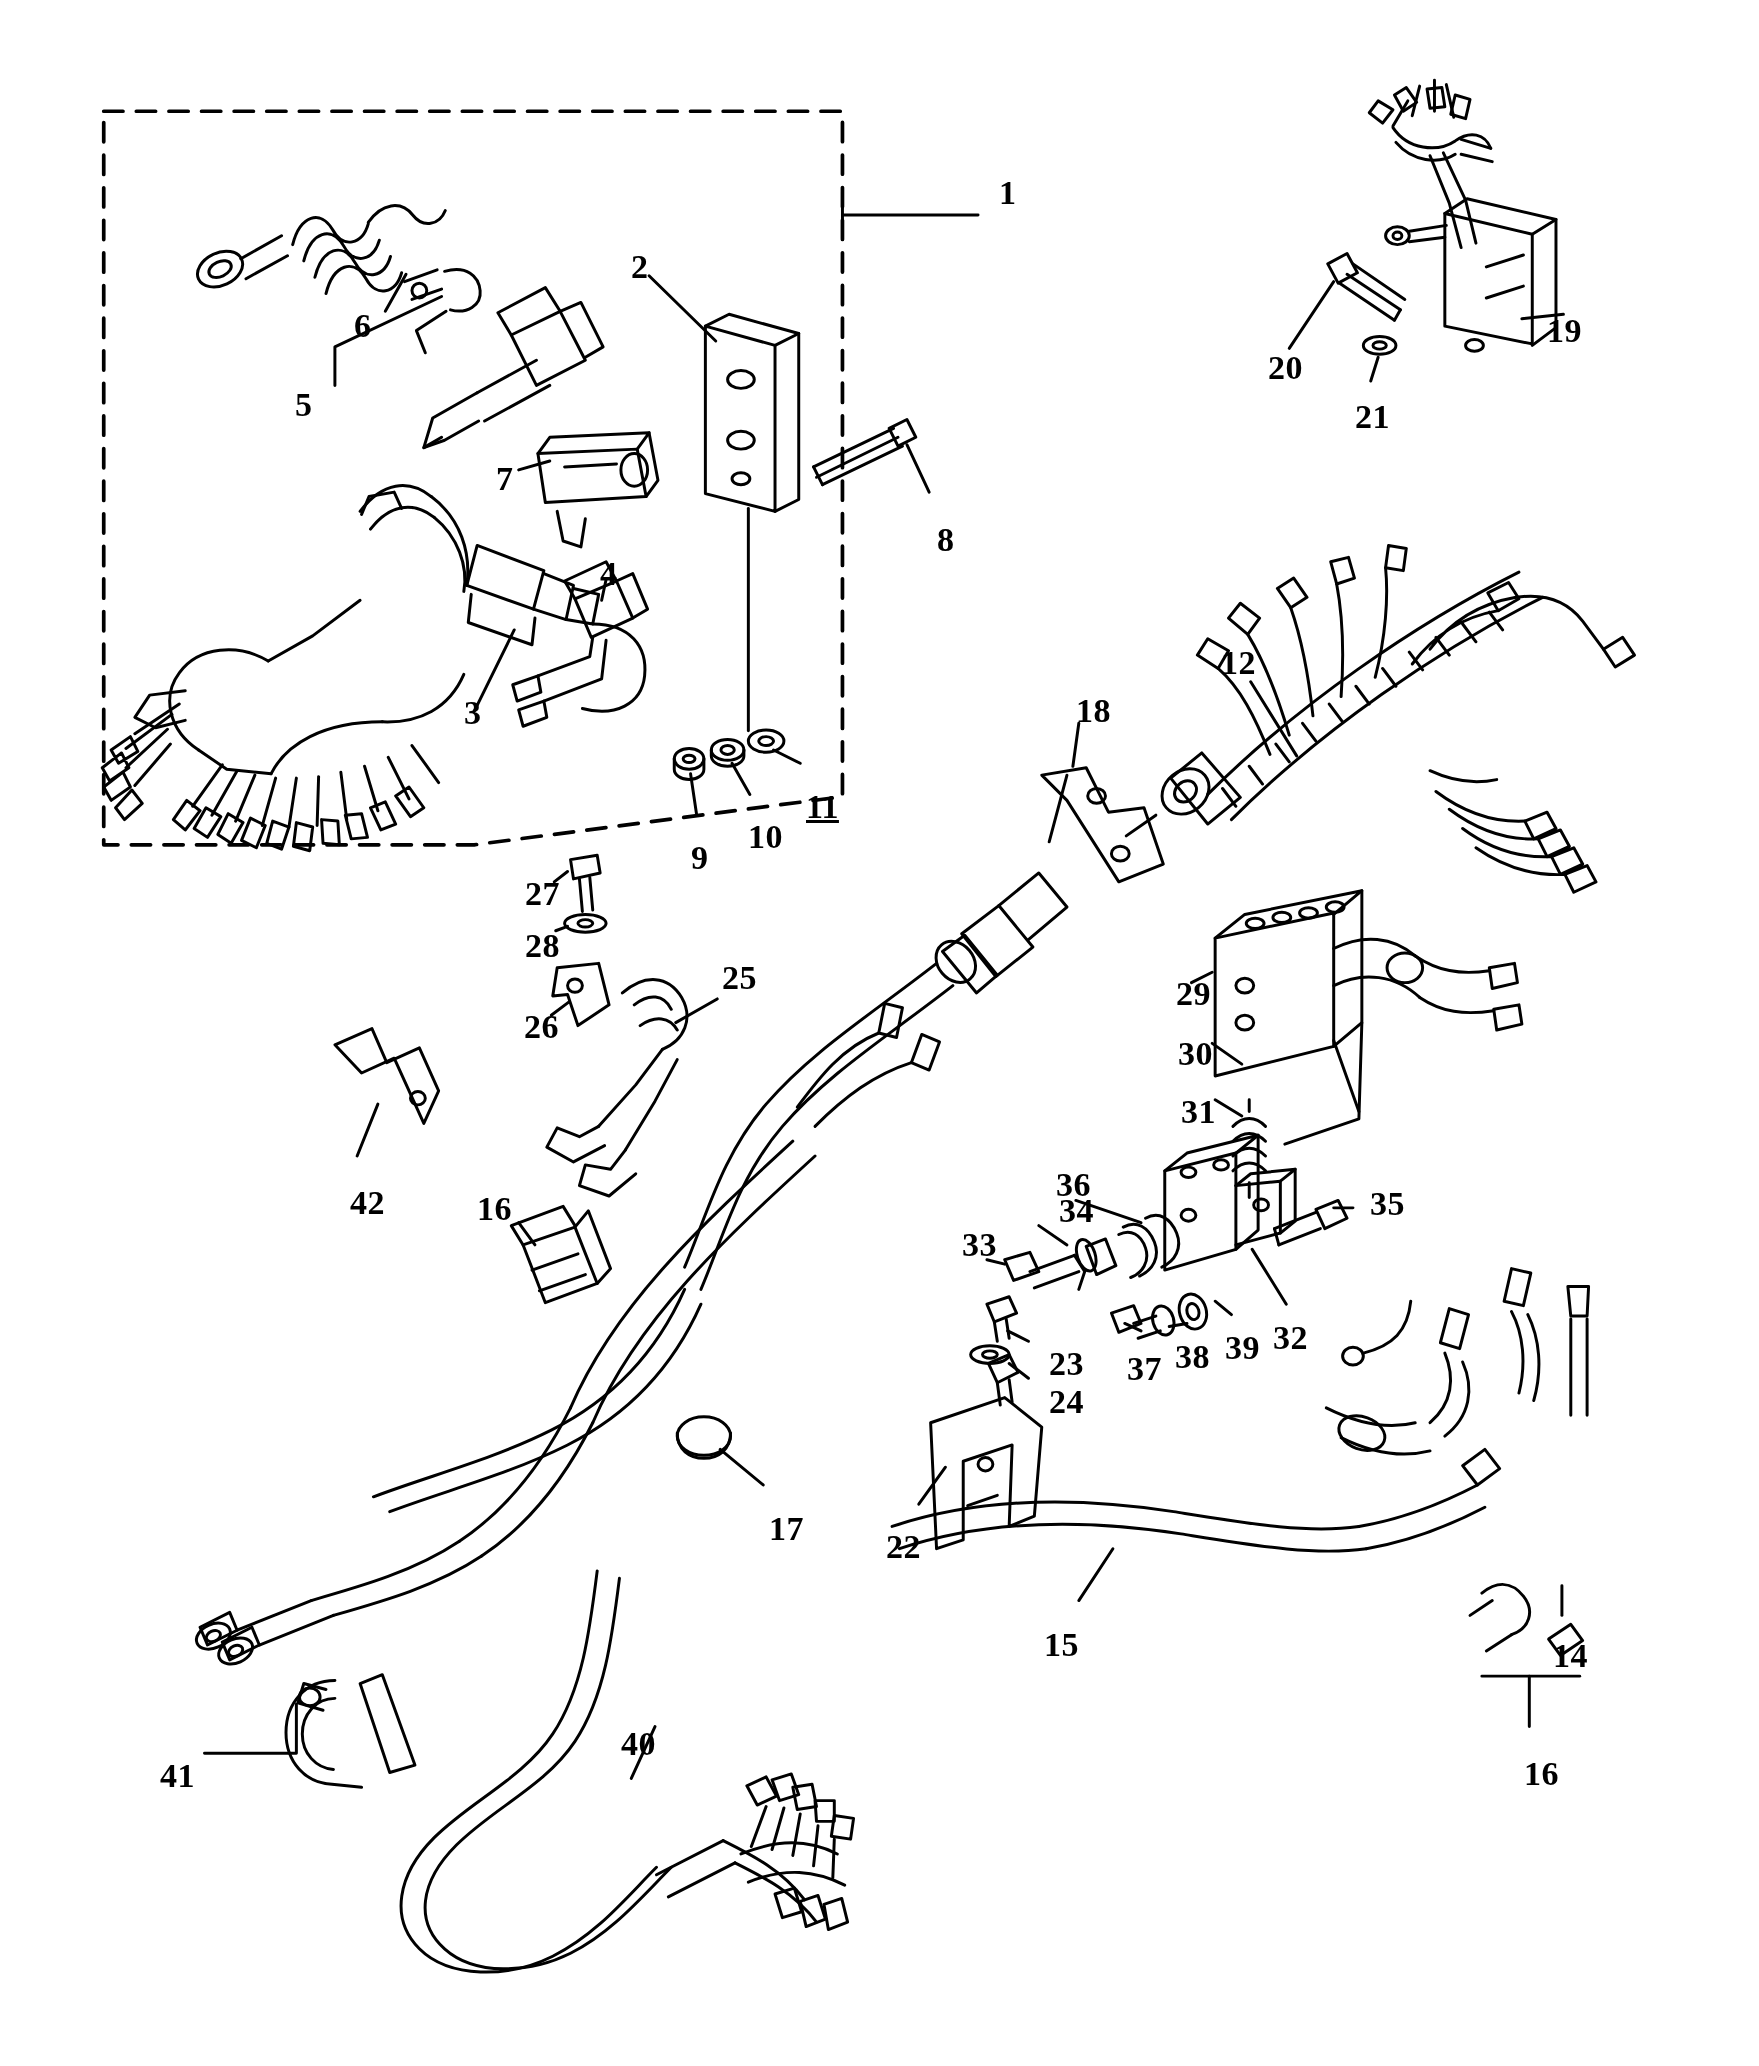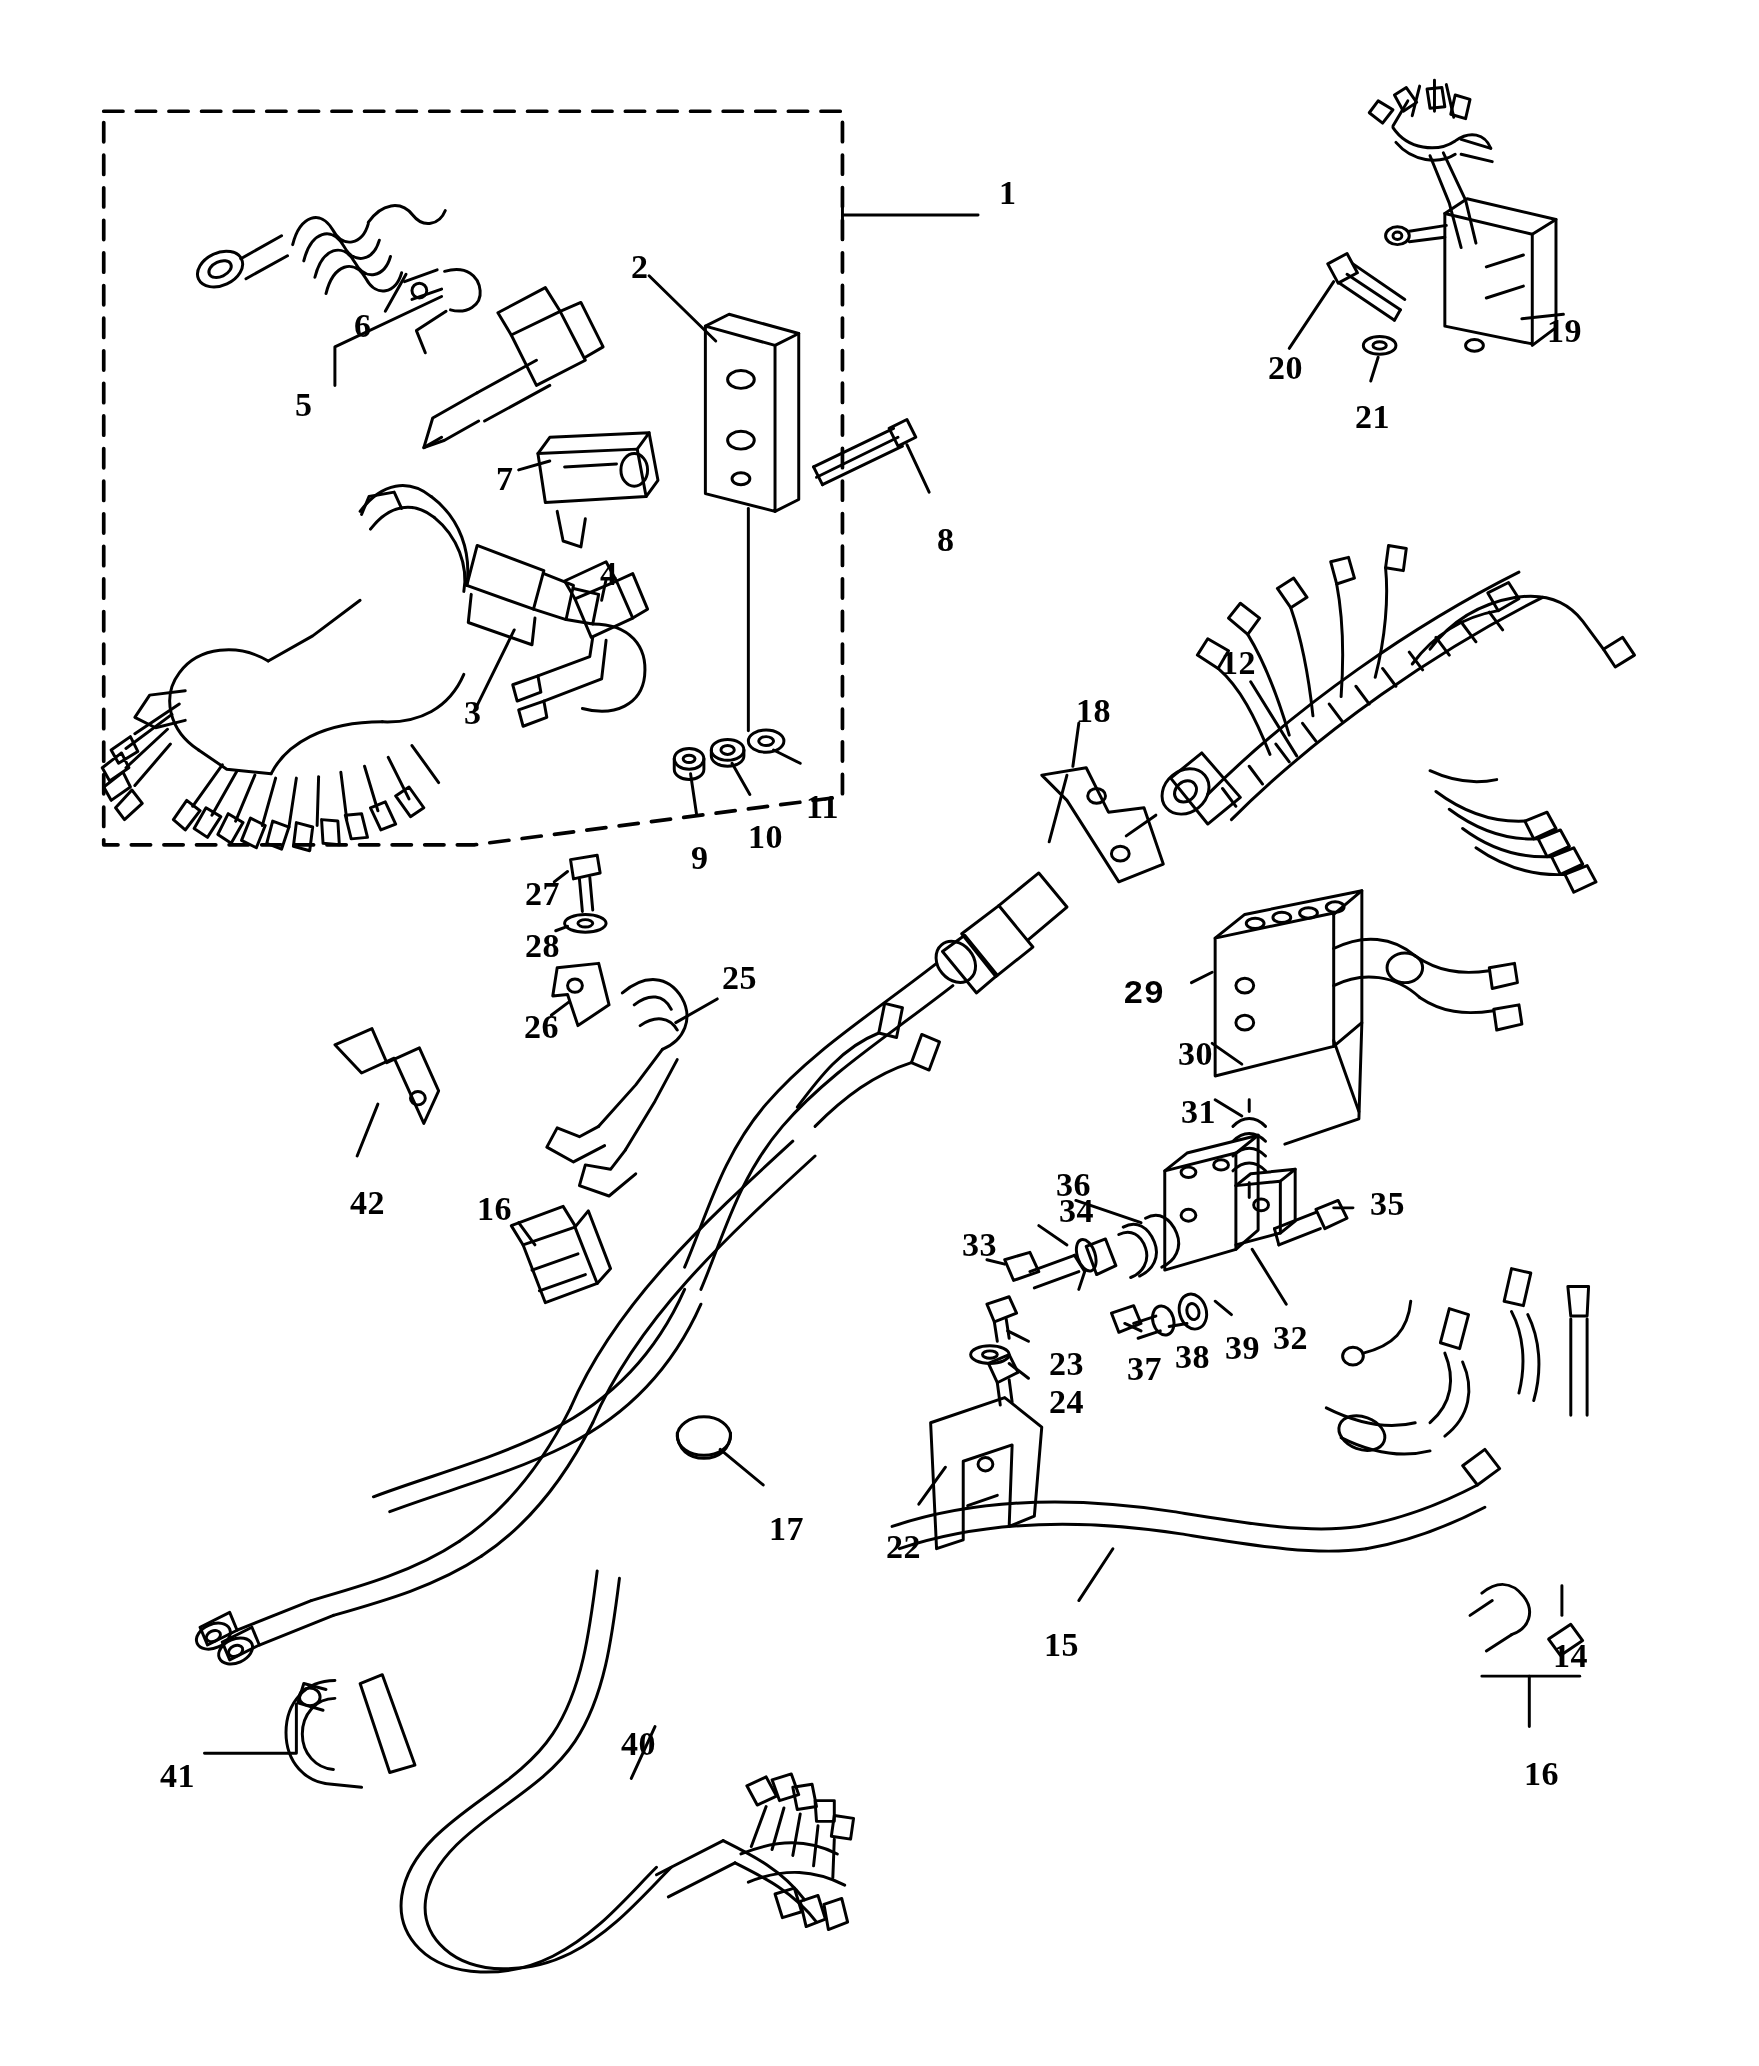--- a/index.html
+++ b/index.html
@@ -452,39 +452,39 @@
   <div class="callout" style="left:999px; top:176px;">1</div>
   <div class="callout" style="left:631px;  top:250px;">2</div>
   <div class="callout" style="left:464px;  top:696px;">3</div>
   <div class="callout" style="left:600px;  top:557px;">4</div>
   <div class="callout" style="left:295px;  top:388px;">5</div>
   <div class="callout" style="left:354px;  top:309px;">6</div>
   <div class="callout" style="left:496px;  top:462px;">7</div>
   <div class="callout" style="left:937px; top:523px;">8</div>
   <div class="callout" style="left:691px;  top:841px;">9</div>
   <div class="callout" style="left:748px; top:820px;">10</div>
-  <div class="callout" style="left:806px; top:790px;">11</div>
+  <div class="callout" style="left:806px; top:790px;text-decoration:underline;">11</div>
   <div class="callout" style="left:1221px; top:646px;">12</div>
   <div class="callout" style="left:1524px; top:1757px;">16</div>
   <div class="callout" style="left:1553px; top:1639px;">14</div>
   <div class="callout" style="left:1044px; top:1628px;">15</div>
   <div class="callout" style="left:477px;  top:1192px;">16</div>
   <div class="callout" style="left:769px; top:1512px;">17</div>
   <div class="callout" style="left:1076px; top:694px;">18</div>
   <div class="callout" style="left:1547px; top:314px;">19</div>
   <div class="callout" style="left:1268px; top:351px;">20</div>
   <div class="callout" style="left:1355px; top:400px;">21</div>
   <div class="callout" style="left:886px; top:1530px;">22</div>
   <div class="callout" style="left:1049px; top:1347px;">23</div>
   <div class="callout" style="left:1049px; top:1385px;">24</div>
   <div class="callout" style="left:722px;  top:961px;">25</div>
   <div class="callout" style="left:524px;  top:1010px;">26</div>
   <div class="callout" style="left:525px;  top:877px;">27</div>
   <div class="callout" style="left:525px;  top:929px;">28</div>
-  <div class="callout" style="left:1123px; top:977px;font-family:Liberation Mono, monospace;">29</div>
+  <div class="callout" style="left:1176px; top:977px;">29</div>
   <div class="callout" style="left:1178px; top:1037px;">30</div>
   <div class="callout" style="left:1181px; top:1095px;">31</div>
   <div class="callout" style="left:1273px; top:1321px;">32</div>
   <div class="callout" style="left:962px; top:1228px;">33</div>
   <div class="callout" style="left:1059px; top:1194px;">34</div>
   <div class="callout" style="left:1370px; top:1187px;text-align:right;">35</div>
   <div class="callout" style="left:1056px; top:1168px;">36</div>
   <div class="callout" style="left:1127px; top:1352px;">37</div>
   <div class="callout" style="left:1175px; top:1340px;">38</div>
   <div class="callout" style="left:1225px; top:1331px;">39</div>

